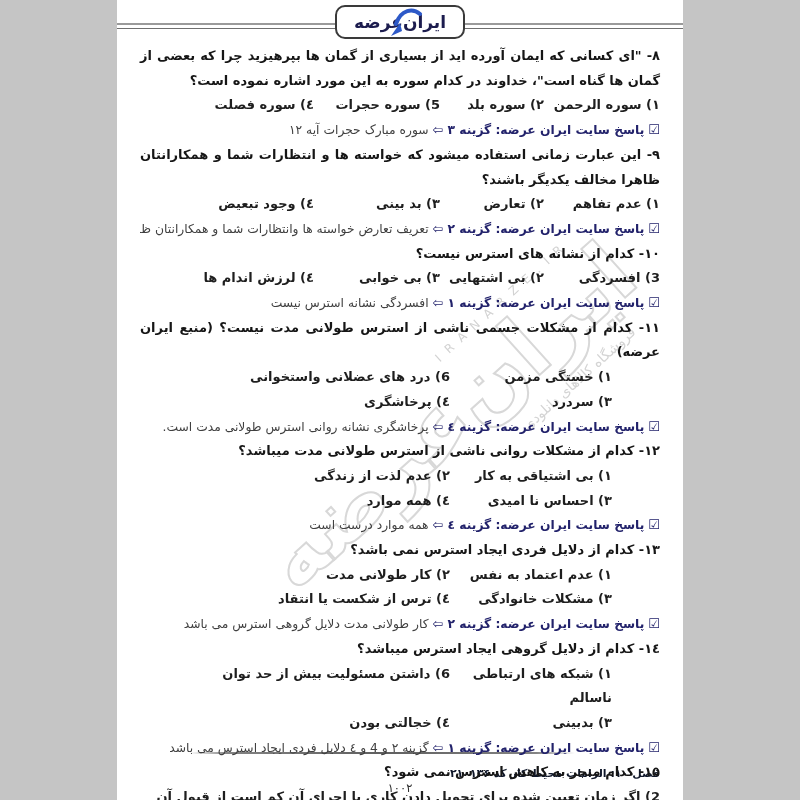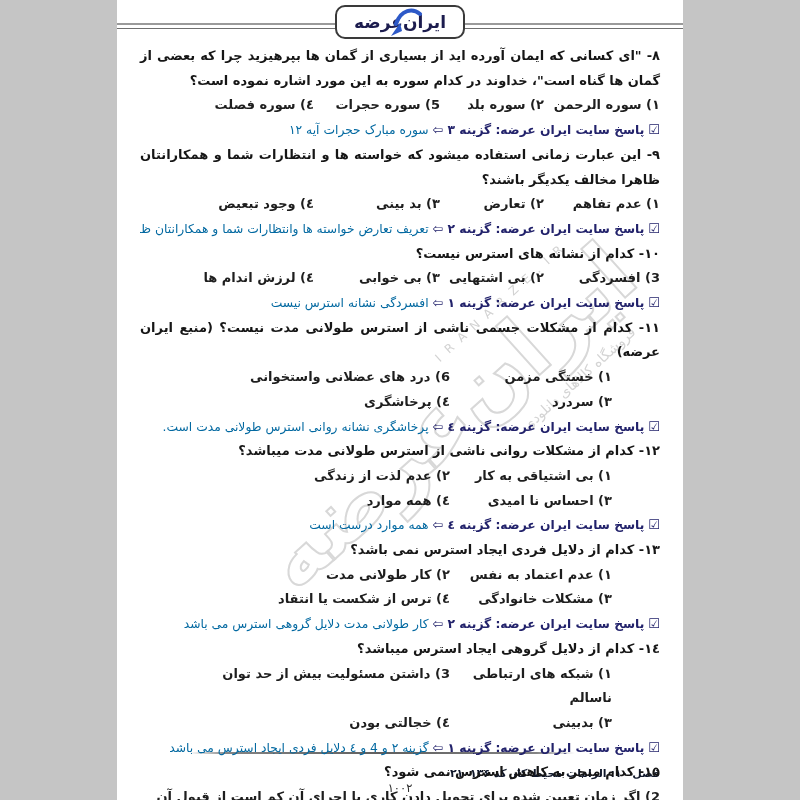--- a/index.html
+++ b/index.html
@@ -70,21 +70,21 @@
   .opts4 { grid-template-columns: 116px 104px 126px 1fr; }
   .opts2 { grid-template-columns: 162px 1fr; padding-right: 48px; }
   .opts1 { grid-template-columns: 1fr; }
   .opt { line-height: 24.7px; color: #1e1e1e; font-weight: bold; }
   .ans {
     color: #22226b; font-size: 12.3px; white-space: nowrap; overflow: hidden;
   }
   .ans .chk { font-size: 13px; margin-left: 4px; }
   .ans .lbl { font-weight: bold; }
   .ans .ar { margin: 0 4px; font-size: 13px; }
-  .ans .note { color: #0369a1; }
+  .ans .note { color: #404040; }
   
   .footer-rule {
     position: absolute; top: 752px; left: 72px; width: 386px; height: 2px;
     background: linear-gradient(to right,
       rgba(110,110,110,0), rgba(110,110,110,0.85) 10%,
       rgba(95,95,95,1) 50%,
       rgba(110,110,110,0.85) 90%, rgba(110,110,110,0));
   }
   .page-number {
     position: absolute; top: 781px; left: 0; width: 100%;
@@ -181,21 +181,21 @@
         <span class="opt">۳) مشکلات خانوادگی</span>
         <span class="opt">٤) ترس از شکست یا انتقاد</span>
       </div>
       <p class="ans"><span class="chk">☑</span><span class="lbl">پاسخ سایت ایران عرضه: گزینه ۲</span><span class="ar">⇦</span><span class="note">کار طولانی مدت دلایل گروهی استرس می باشد</span></p>
     </section>
 
     <section>
       <p class="q-text">۱٤- کدام از دلایل گروهی ایجاد استرس میباشد؟</p>
       <div class="opts opts2">
         <span class="opt">۱) شبکه های ارتباطی ناسالم</span>
-        <span class="opt">3) داشتن مسئولیت بیش از حد توان</span>
+        <span class="opt">6) داشتن مسئولیت بیش از حد توان</span>
         <span class="opt">۳) بدبینی</span>
         <span class="opt">٤) خجالتی بودن</span>
       </div>
       <p class="ans"><span class="chk">☑</span><span class="lbl">پاسخ سایت ایران عرضه: گزینه ۱</span><span class="ar">⇦</span><span class="note">گزینه ۲ و 4 و ٤ دلایل فردی ایجاد استرس می باشد</span></p>
     </section>
 
     <section>
       <p class="q-text">۱۵- کدام منجر به کاهش استرس نمی شود؟</p>
       <div class="opts opts1">
         <span class="opt">2) اگر زمان تعیین شده برای تحویل دادن کاری یا اجرای آن کم است از قبول آن کار امتناع کنید.</span>

